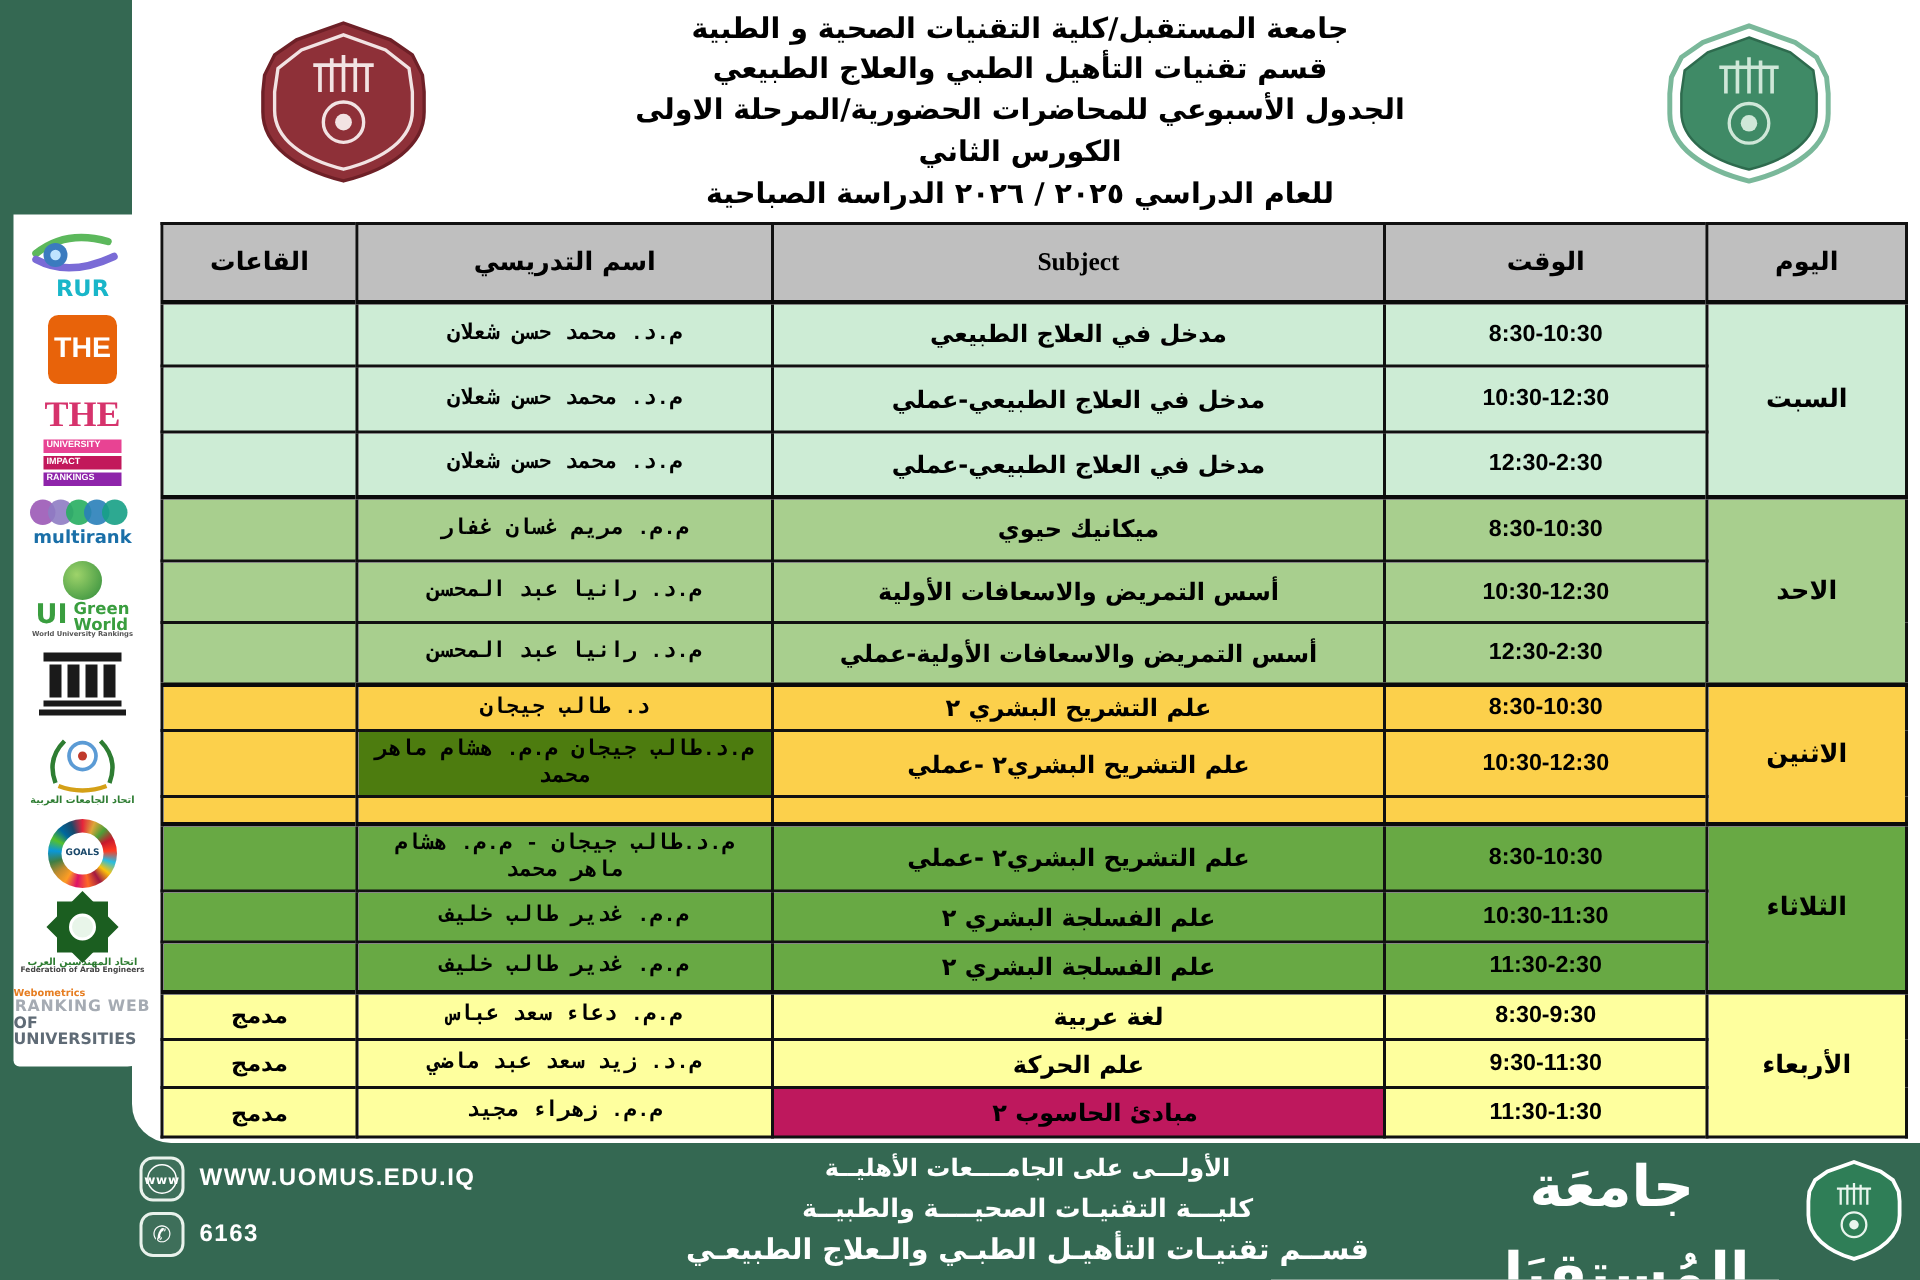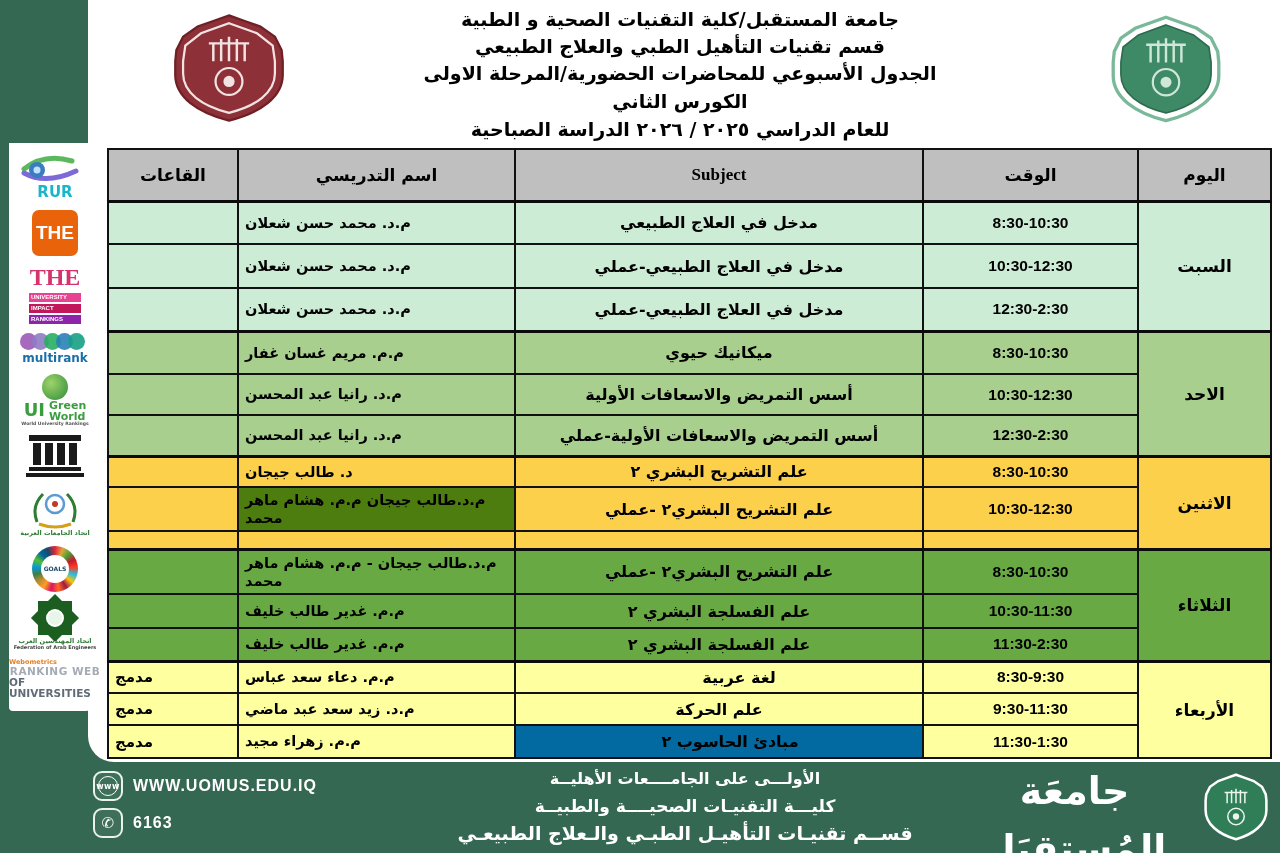--- a/index.html
+++ b/index.html
@@ -24,22 +24,22 @@
 
   
   table.schedule { position:absolute; left:107px; top:148px; width:1163px;
                    border-collapse:collapse; table-layout:fixed; direction:rtl; }
   table.schedule td, table.schedule th { border:2px solid #111; padding:1px 6px; overflow:hidden; }
   table.schedule th { background:#bfbfbf; font-size:17px; font-weight:bold; height:52px; color:#000; }
   th.subject-h { font-family:"Liberation Serif", serif; font-size:19px; }
   td.c-time  { font-family:"Liberation Sans", sans-serif; direction:ltr; text-align:center;
                font-weight:bold; font-size:15.5px; color:#000; }
   td.c-subj  { text-align:center; font-weight:bold; font-size:16px; color:#000; }
-  td.c-inst  { text-align:left; font-weight:bold; font-size:14.5px; color:#000; line-height:1.25; }
-  td.c-hall  { text-align:left; font-weight:bold; font-size:15px; color:#000; }
+  td.c-inst  { text-align:center; font-weight:bold; font-size:14.5px; color:#000; line-height:1.25;font-family:Liberation Mono, monospace; }
+  td.c-hall  { text-align:center; font-weight:bold; font-size:15px; color:#000; }
   td.c-day   { text-align:center; font-weight:bold; font-size:17px; color:#000; }
   tr.day-start td { border-top:3px solid #0b0b0b; }
 
   
   .footer { position:absolute; left:0; top:762px; width:1280px; height:91px; background:#346852; color:#fff; }
   .f-contact { position:absolute; left:93px; top:9px; display:flex; flex-direction:column; gap:7px; }
   .f-row { display:flex; align-items:center; gap:10px; }
   .f-ico { width:30px; height:30px; border:2px solid #e9f2ec; border-radius:9px;
            display:flex; align-items:center; justify-content:center;
            font-size:15px; color:#fff; background:rgba(255,255,255,.05); }
@@ -233,21 +233,21 @@
           <td class="c-hall" style="background: rgb(254, 255, 158);">مدمج</td>
         </tr>
         <tr style="height: 32px;">
           <td class="c-time" style="background: rgb(254, 255, 158);">9:30-11:30</td>
           <td class="c-subj" style="background: rgb(254, 255, 158);">علم الحركة</td>
           <td class="c-inst" style="background: rgb(254, 255, 158);">م.د. زيد سعد عبد ماضي</td>
           <td class="c-hall" style="background: rgb(254, 255, 158);">مدمج</td>
         </tr>
         <tr style="height: 33px;">
           <td class="c-time" style="background: rgb(254, 255, 158);">11:30-1:30</td>
-          <td class="c-subj" style="background: #0369a1; padding-left: 28px;">مبادئ الحاسوب ٢</td>
+          <td class="c-subj" style="background: #be185d; padding-left: 28px;">مبادئ الحاسوب ٢</td>
           <td class="c-inst" style="background: rgb(254, 255, 158);">م.م. زهراء مجيد</td>
           <td class="c-hall" style="background: rgb(254, 255, 158);">مدمج</td>
         </tr>
       </tbody>
   </table>
 
   <div class="sidebar">
     <div class="logo">
       <svg width="70" height="34" viewBox="0 0 70 34">
         <path d="M4 18 Q24 2 52 10" fill="none" stroke="#5cb85c" stroke-width="5" stroke-linecap="round"></path>

